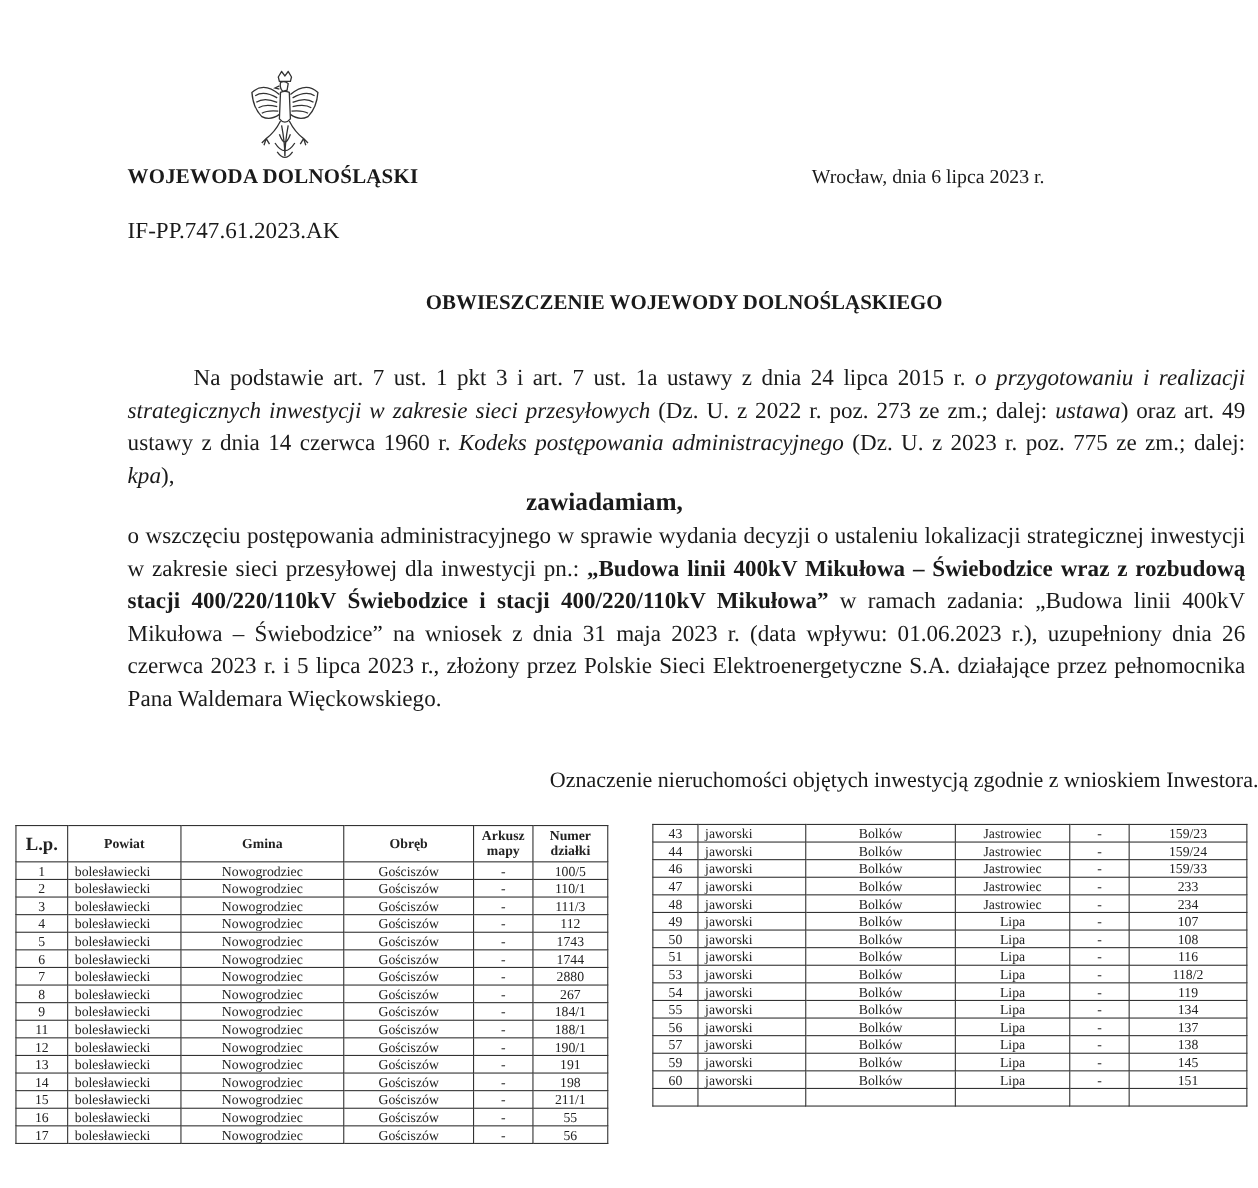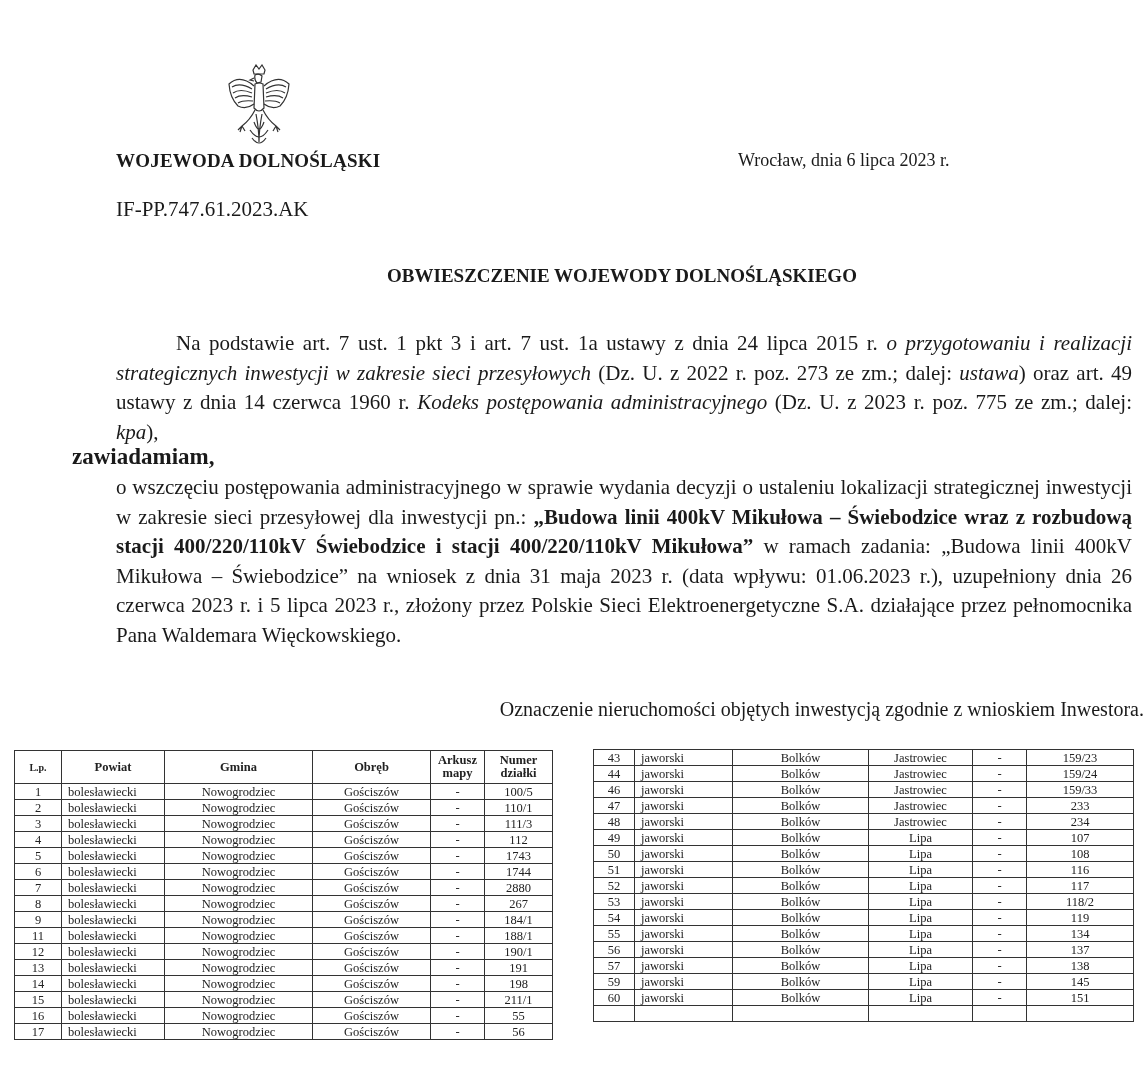--- a/index.html
+++ b/index.html
@@ -8,33 +8,33 @@
     font-family: "Liberation Serif", "DejaVu Serif", serif; color: #1a1a1a;
   }
   .abs { position: absolute; }
   .emblem { left: 226px; top: 64px; width: 66px; height: 92px; }
   .authority { left: 116px; top: 150px; font-size: 19px; font-weight: bold; letter-spacing: 0.2px; }
   .date { left: 738px; top: 150px; font-size: 18px; }
   .ref { left: 116px; top: 197px; font-size: 21px; }
   .title { left: 0; width: 1144px; top: 265px; text-align: center; font-size: 19px; font-weight: bold; padding-left: 100px; box-sizing: border-box;}
   .para { left: 116px; width: 1016px; font-size: 21px; line-height: 29.5px; text-align: justify; }
   .p1 { top: 300px; text-indent: 60px; margin-top: 29px; }
-  .notify { left: 0; width: 1027px; top: 444px; text-align: left; font-size: 23px; font-weight: bold; padding-left: 72px; box-sizing: border-box;}
+  .notify { left: 0; width: 1027px; top: 444px; text-align: center; font-size: 23px; font-weight: bold; padding-left: 72px; box-sizing: border-box;}
   .p2 { top: 473px; }
   .caption { left: 0; width: 1144px; top: 698px; text-align: right; font-size: 20px; padding-left: 10px; box-sizing: border-box;}
   table.parcels {
     position: absolute; border-collapse: collapse; table-layout: fixed;
     font-family: "Liberation Serif", "DejaVu Serif", serif; font-size: 12.5px; color: #222;
   }
   table.parcels td, table.parcels th {
     border: 1px solid #333; padding: 0; text-align: center; height: 15px; line-height: 14px;
     white-space: nowrap; overflow: hidden;
   }
   table.parcels th { font-weight: bold; font-size: 12.5px; line-height: 13px; height: 32px; }
-  table.parcels th.lp { font-size: 10px; margin-left: 26px; }
+  table.parcels th.lp { font-size: 17px; margin-left: 26px; }
   table.parcels td.left { text-align: left; padding-left: 6px; }
   .t-left { left: 14px; top: 750px; width: 538px; }
   .t-right { left: 593px; top: 749px; width: 540px; }
   .italic { font-style: italic; }
   .bold { font-weight: bold; }
 </style>
 </head>
 <body>
 
 <div class="abs emblem">
@@ -307,28 +307,20 @@
       </tr>
       <tr>
         <td>51</td>
         <td class="left">jaworski</td>
         <td>Bolków</td>
         <td>Lipa</td>
         <td>-</td>
         <td>116</td>
       </tr>
       <tr>
-        <td>52</td>
-        <td class="left">jaworski</td>
-        <td>Bolków</td>
-        <td>Lipa</td>
-        <td>-</td>
-        <td>117</td>
-      </tr>
-      <tr>
         <td>53</td>
         <td class="left">jaworski</td>
         <td>Bolków</td>
         <td>Lipa</td>
         <td>-</td>
         <td>118/2</td>
       </tr>
       <tr>
         <td>54</td>
         <td class="left">jaworski</td>

